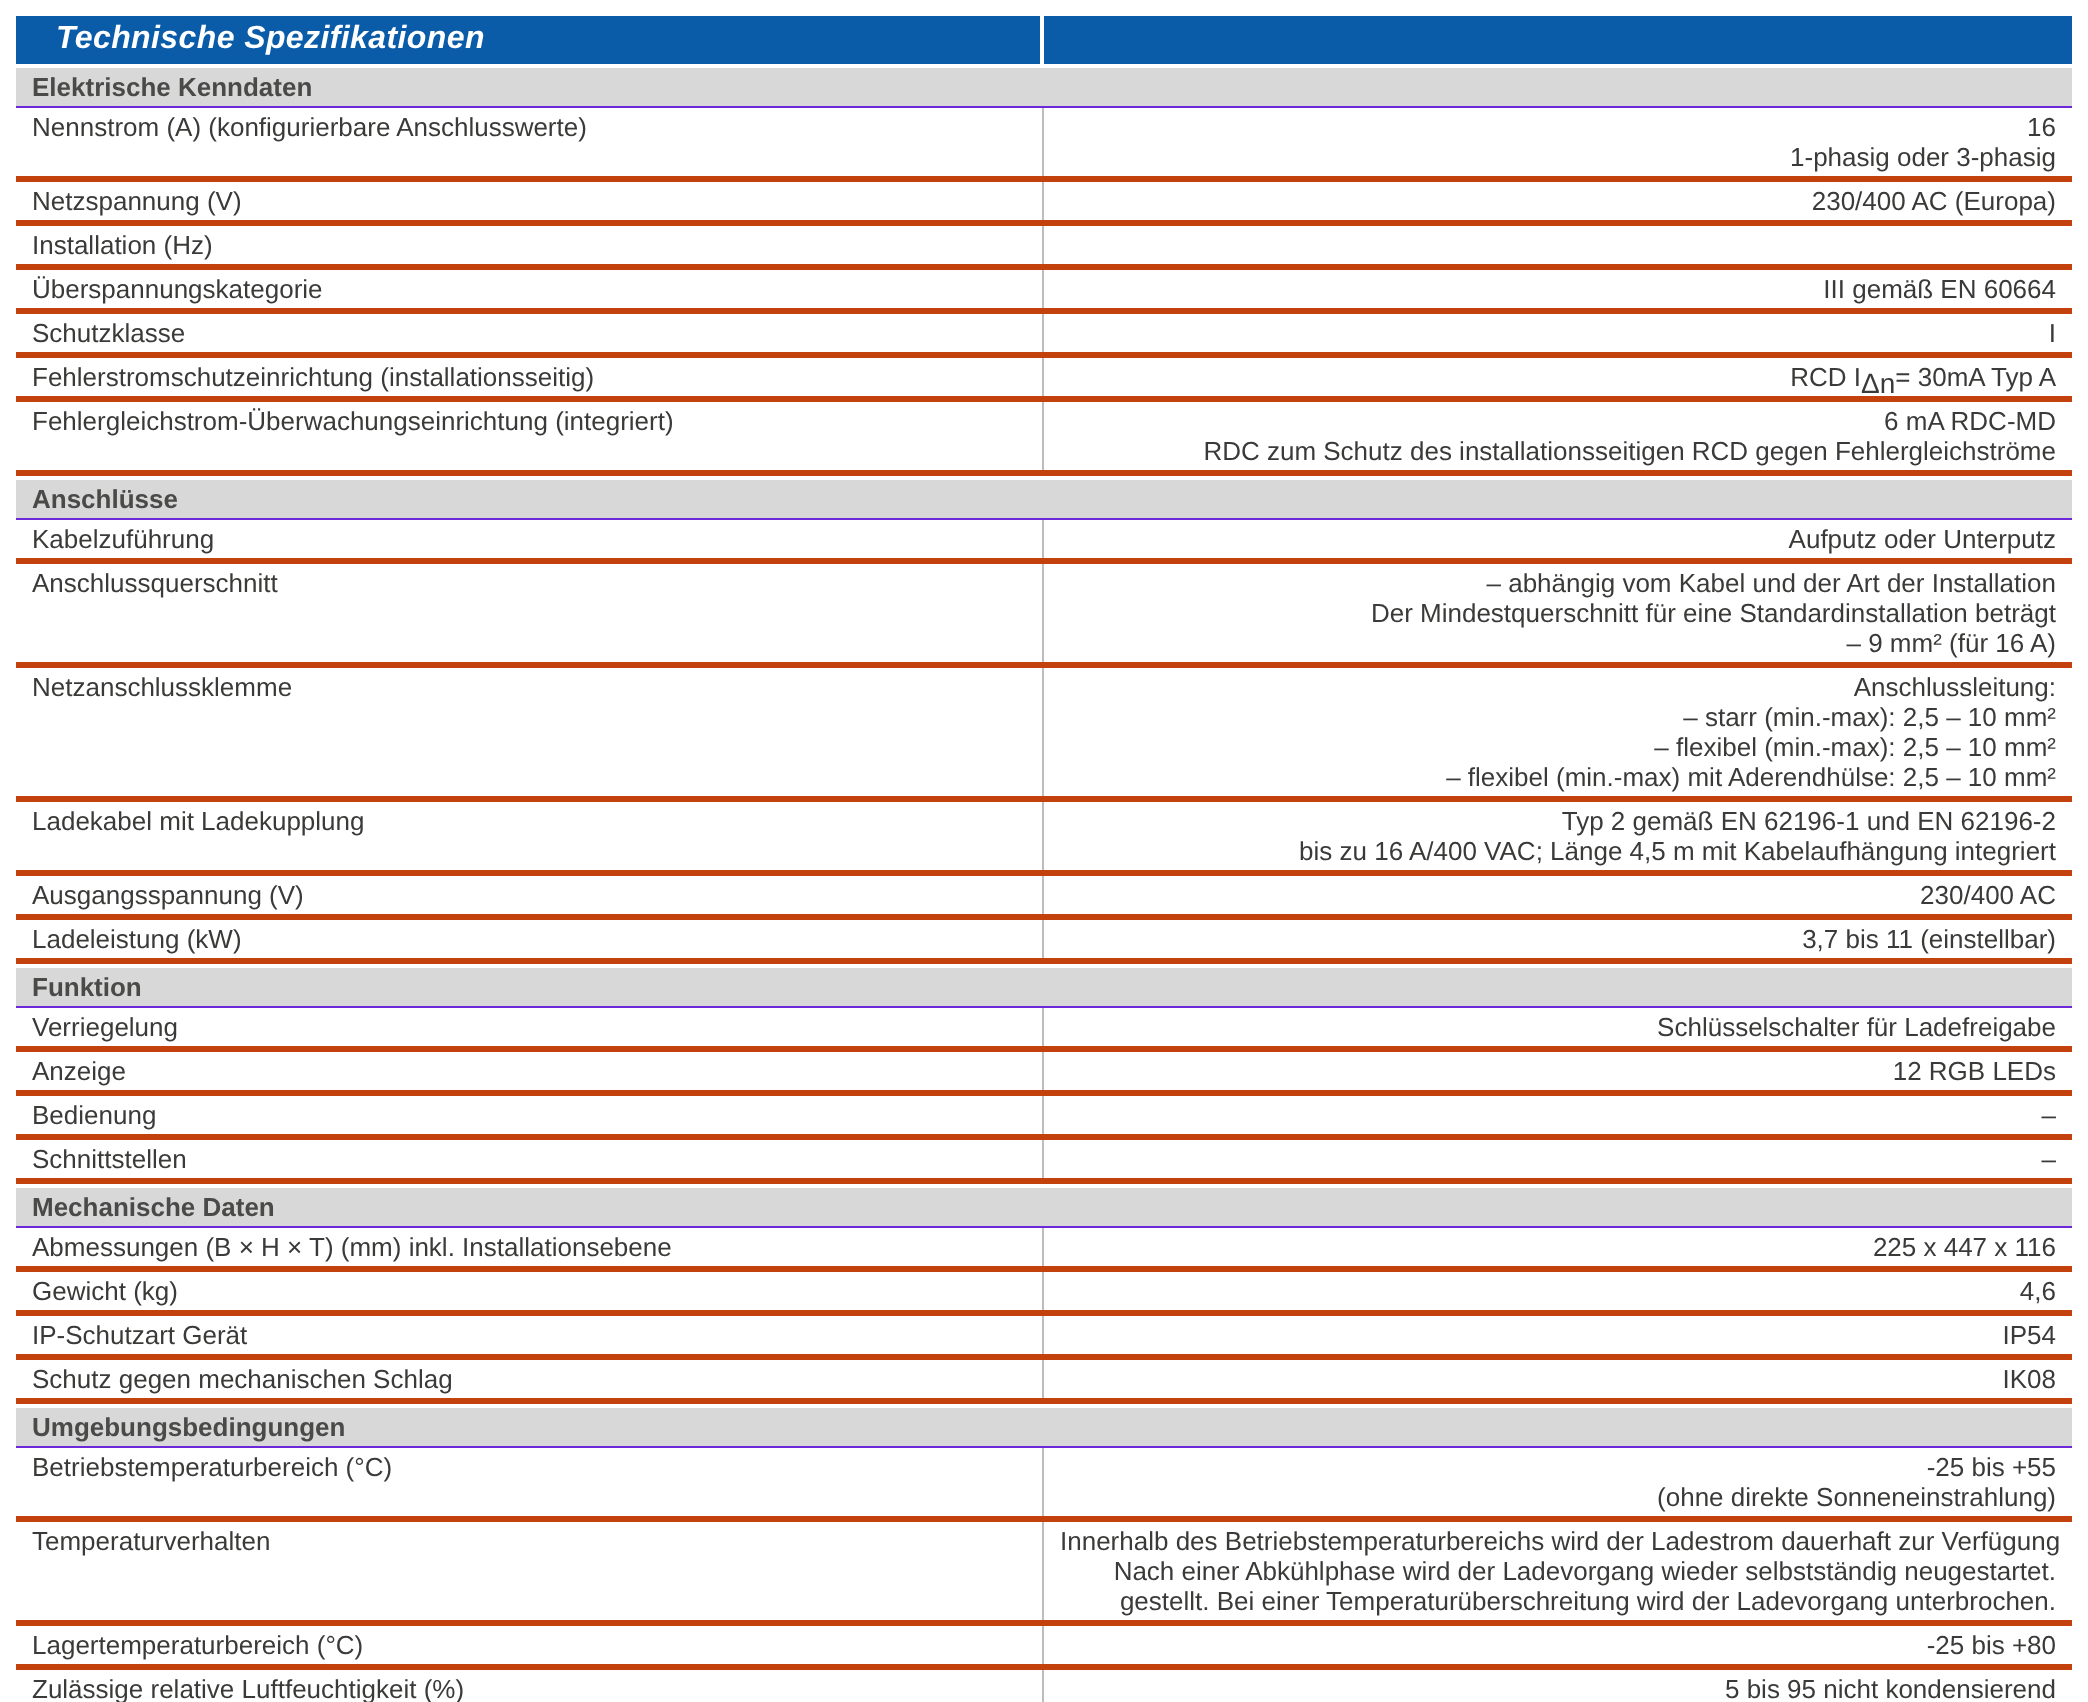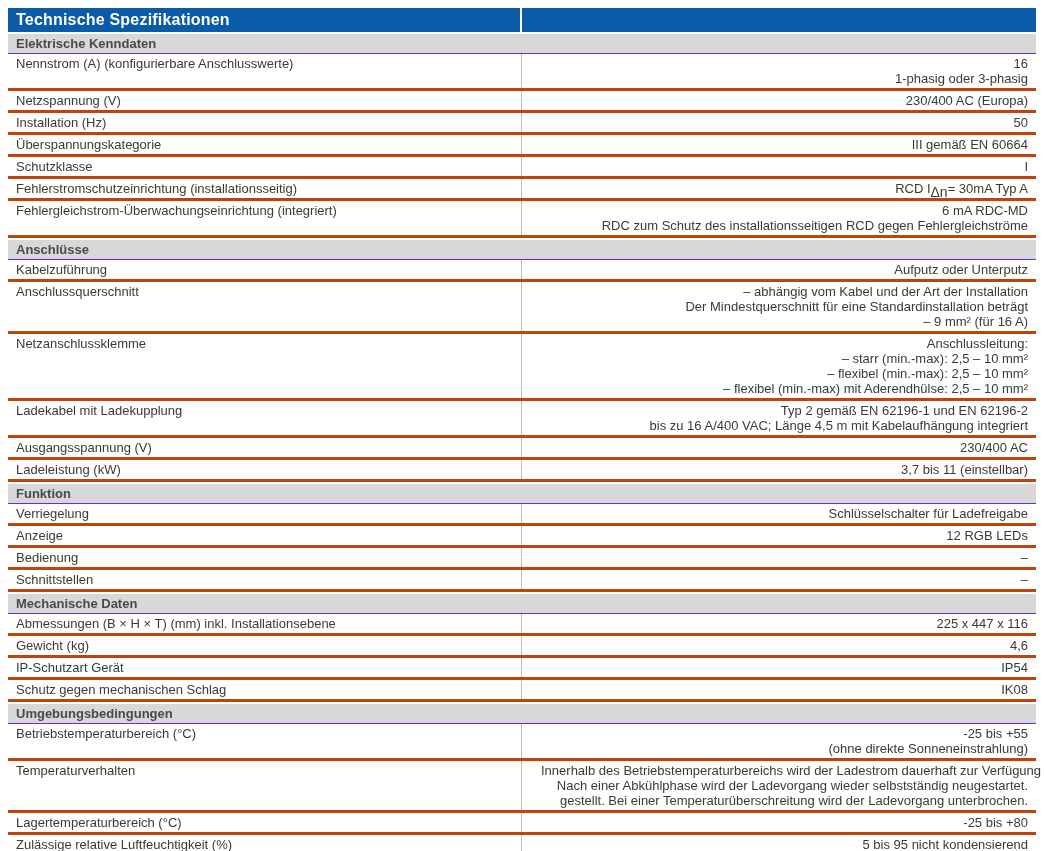--- a/index.html
+++ b/index.html
@@ -22,21 +22,22 @@
     display: flex;
     background: #0a5ca8;
     height: 24px;
   }
   .title-left {
     width: 50%;
     box-sizing: border-box;
     border-right: 2px solid #ffffff;
     display: flex;
     align-items: center;
-    padding-left: 8px;
+    padding-left: 20px;
+    font-style: italic;
   }
   .title-right {
     flex: 1;
   }
   .title-text {
     color: #ffffff;
     font-weight: bold;
     font-size: 16px;
     letter-spacing: 0.2px;
     white-space: nowrap;
@@ -66,21 +67,20 @@
   .cell.label {
     width: 50%;
     border-right: 1px solid #bcbcbc;
   }
   .cell.value {
     width: 50%;
     text-align: right;
   }
   .vline {
     white-space: nowrap;
-    margin-left: 11px;
   }
   sub {
     font-size: 14px;
     line-height: 0;
   }
 </style>
 </head>
 <body>
 
 <div class="wrap">
@@ -100,23 +100,20 @@
         </div>
       </div>
       <div class="row">
         <div class="cell label">Netzspannung (V)</div>
         <div class="cell value">
           <div class="vline">230/400 AC (Europa)</div>
         </div>
       </div>
       <div class="row">
         <div class="cell label">Installation (Hz)</div>
-        <div class="cell value">
-          <div class="vline">50</div>
-        </div>
       </div>
       <div class="row">
         <div class="cell label">Überspannungskategorie</div>
         <div class="cell value">
           <div class="vline">III gemäß EN 60664</div>
         </div>
       </div>
       <div class="row">
         <div class="cell label">Schutzklasse</div>
         <div class="cell value">

